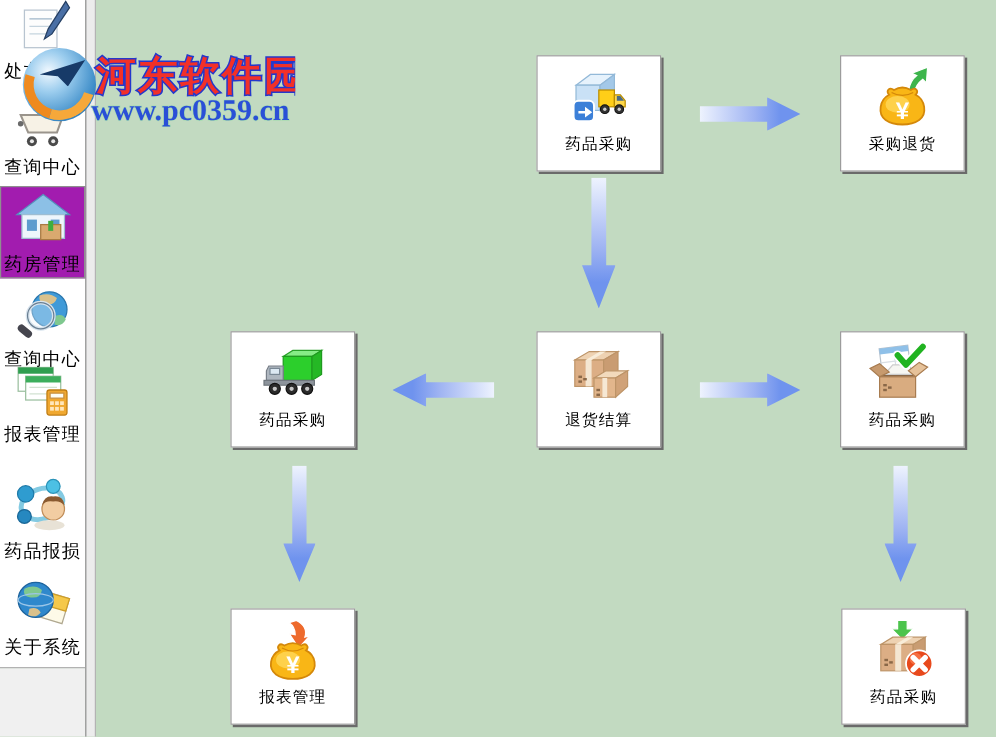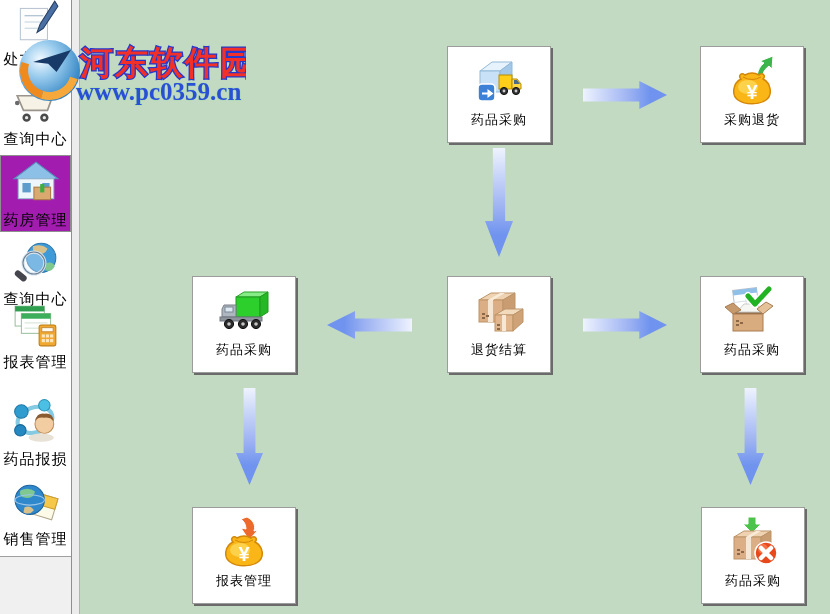--- a/index.html
+++ b/index.html
@@ -147,21 +147,21 @@
   <span class="ico">
     <svg width="48" height="48" viewBox="0 0 46 46">
       <polygon points="24,14 44,20 38,40 18,34" fill="#fdfae8" stroke="#b0a890"></polygon>
       <polygon points="30,16 44,20 41,30 27,26" fill="#f5c84a" stroke="#cf9e28"></polygon>
       <circle cx="17" cy="21" r="14" fill="#2f88cc" stroke="#1d639c"></circle>
       <path d="M8 12 q8 -4 14 1 q-1 7 -9 6 q-7 -1 -5 -7z" fill="#7fc88f"></path>
       <path d="M12 28 q6 -2 9 3 q-4 5 -10 2 z" fill="#d9c18c"></path>
       <ellipse cx="17" cy="21" rx="14" ry="5" fill="none" stroke="#9cc6e8" stroke-width="1"></ellipse>
     </svg>
   </span>
-  <span class="lbl">销售管理</span>
+  <span class="lbl">关于系统</span>
 </div>
 
 <div class="flow-node" style="left:447px;top:46px">
   <span class="nico">
     <svg width="56" height="56" viewBox="0 0 56 56">
       <polygon points="9,17 21,8 41,8 29,17" fill="#e6f2fc" stroke="#93b9d8"></polygon>
       <rect x="9" y="17" width="20" height="21" fill="#c9e1f6" stroke="#93b9d8"></rect>
       <polygon points="29,17 41,8 41,30 29,38" fill="#a3c8e8" stroke="#93b9d8"></polygon>
       <rect x="28" y="21" width="13" height="14" fill="#ffce18" stroke="#b98c00"></rect>
       <path d="M41 25 h5 l4 5 v5 h-9 z" fill="#ffd84a" stroke="#b98c00"></path>

